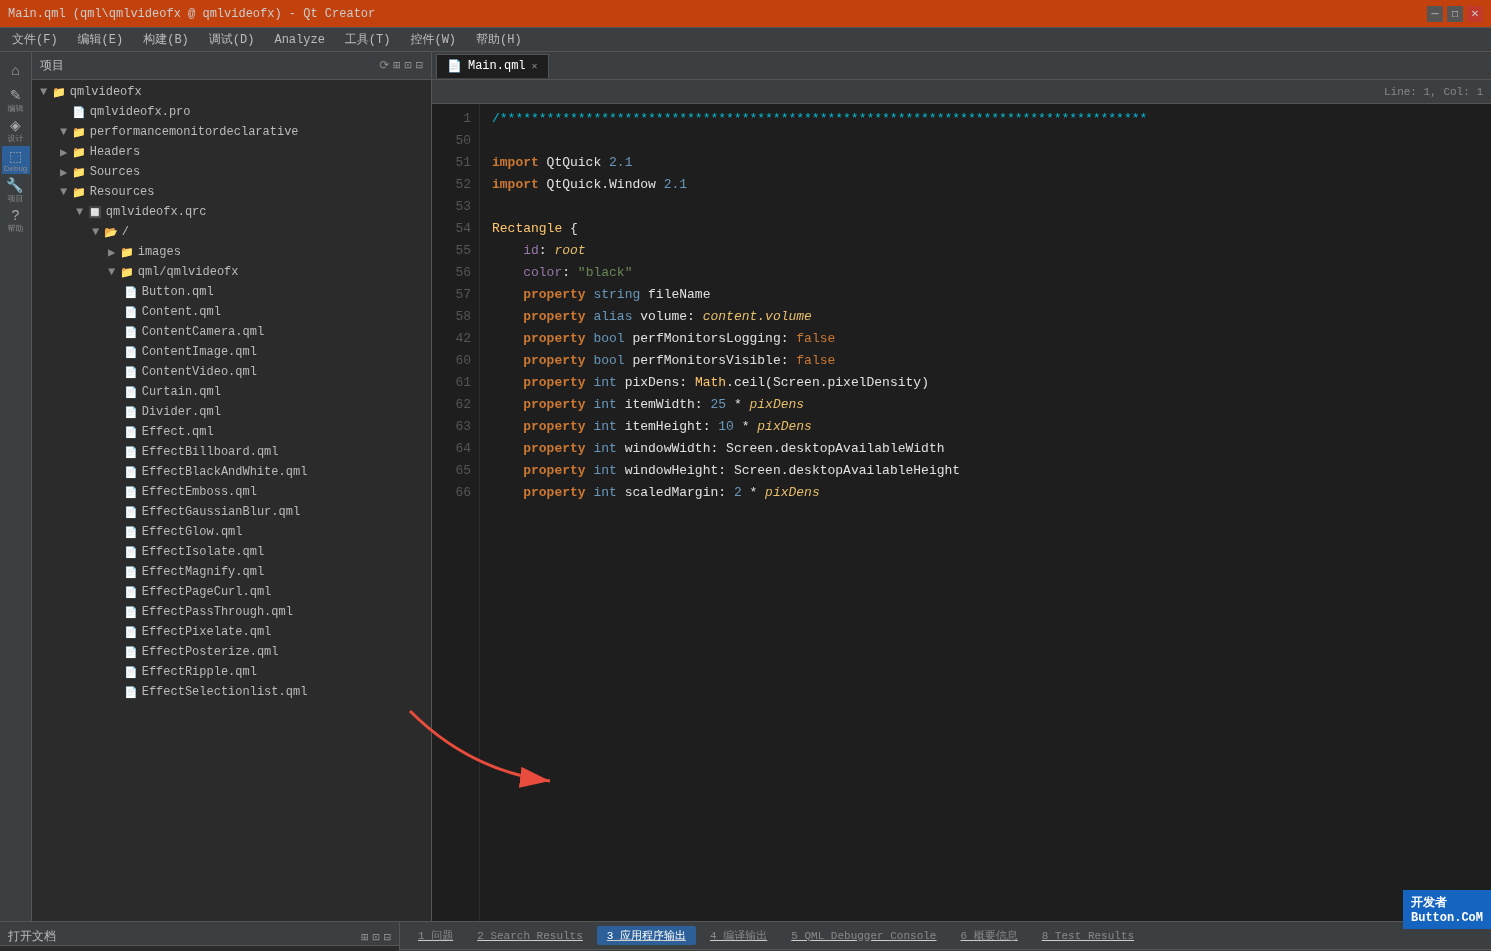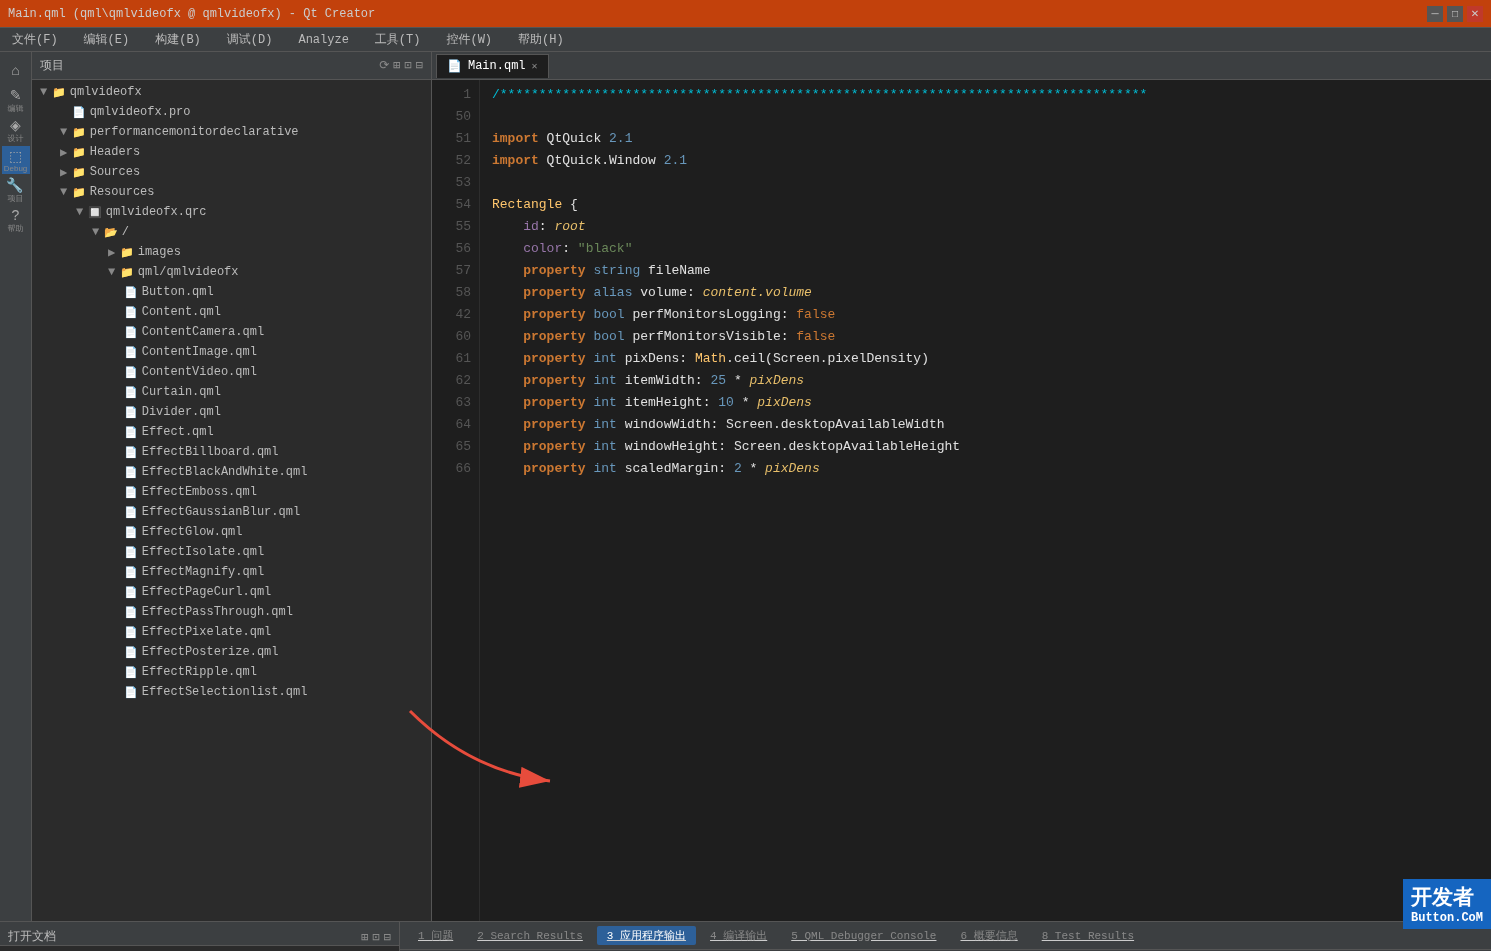--- a/index.html
+++ b/index.html
@@ -19,21 +19,21 @@
     .title-bar-btn { width: 16px; height: 16px; background: #555; border: none; color: #ccc; cursor: pointer; font-size: 10px; display: flex; align-items: center; justify-content: center; }
 
     
     .menu-bar {
       height: 24px;
       background: #3c3f41;
       display: flex;
       align-items: center;
       padding: 0 4px;
       border-bottom: 1px solid #555;
-      gap: 10px;
+      gap: 4px;
     }
     .menu-item { padding: 2px 8px; color: #bbb; font-size: 12px; cursor: pointer; }
 
     
     .main-layout {
       display: flex;
       height: calc(951px - 28px - 24px - 30px);
     }
 
     
@@ -515,20 +515,23 @@
   </div>
 
   <div class="editor-panel">
     <div class="editor-tabs">
       <div class="editor-tab active">
         <span>📄</span>
         <span>Main.qml</span>
         <span class="tab-close">✕</span>
       </div>
     </div>
+    <div class="editor-toolbar">
+      <span>Line: 1, Col: 1</span>
+    </div>
     <div class="editor-content">
       <div class="line-numbers">
         <div>1</div>
         <div>50</div>
         <div>51</div>
         <div>52</div>
         <div>53</div>
         <div>54</div>
         <div>55</div>
         <div>56</div>
@@ -618,17 +621,17 @@
 <svg class="arrow-svg" style="position:absolute; left:390px; bottom:160px; width:200px; height:100px; pointer-events:none; z-index:200;" viewBox="0 0 200 100">
   <defs>
     <marker id="arrowhead" markerWidth="10" markerHeight="7" refX="10" refY="3.5" orient="auto">
       <polygon points="0 0, 10 3.5, 0 7" fill="#e74c3c"></polygon>
     </marker>
   </defs>
   <path d="M 20 20 Q 80 80 160 90" stroke="#e74c3c" stroke-width="3" fill="none" marker-end="url(#arrowhead)"></path>
 </svg>
 
 <div class="watermark">
-  <div style="font-size:21px;">开发者</div>
+  <div style="font-size:12px;">开发者</div>
   <div style="font-size:12px;">Button.CoM</div>
 </div>
 
 </div>
 
 </body></html>

